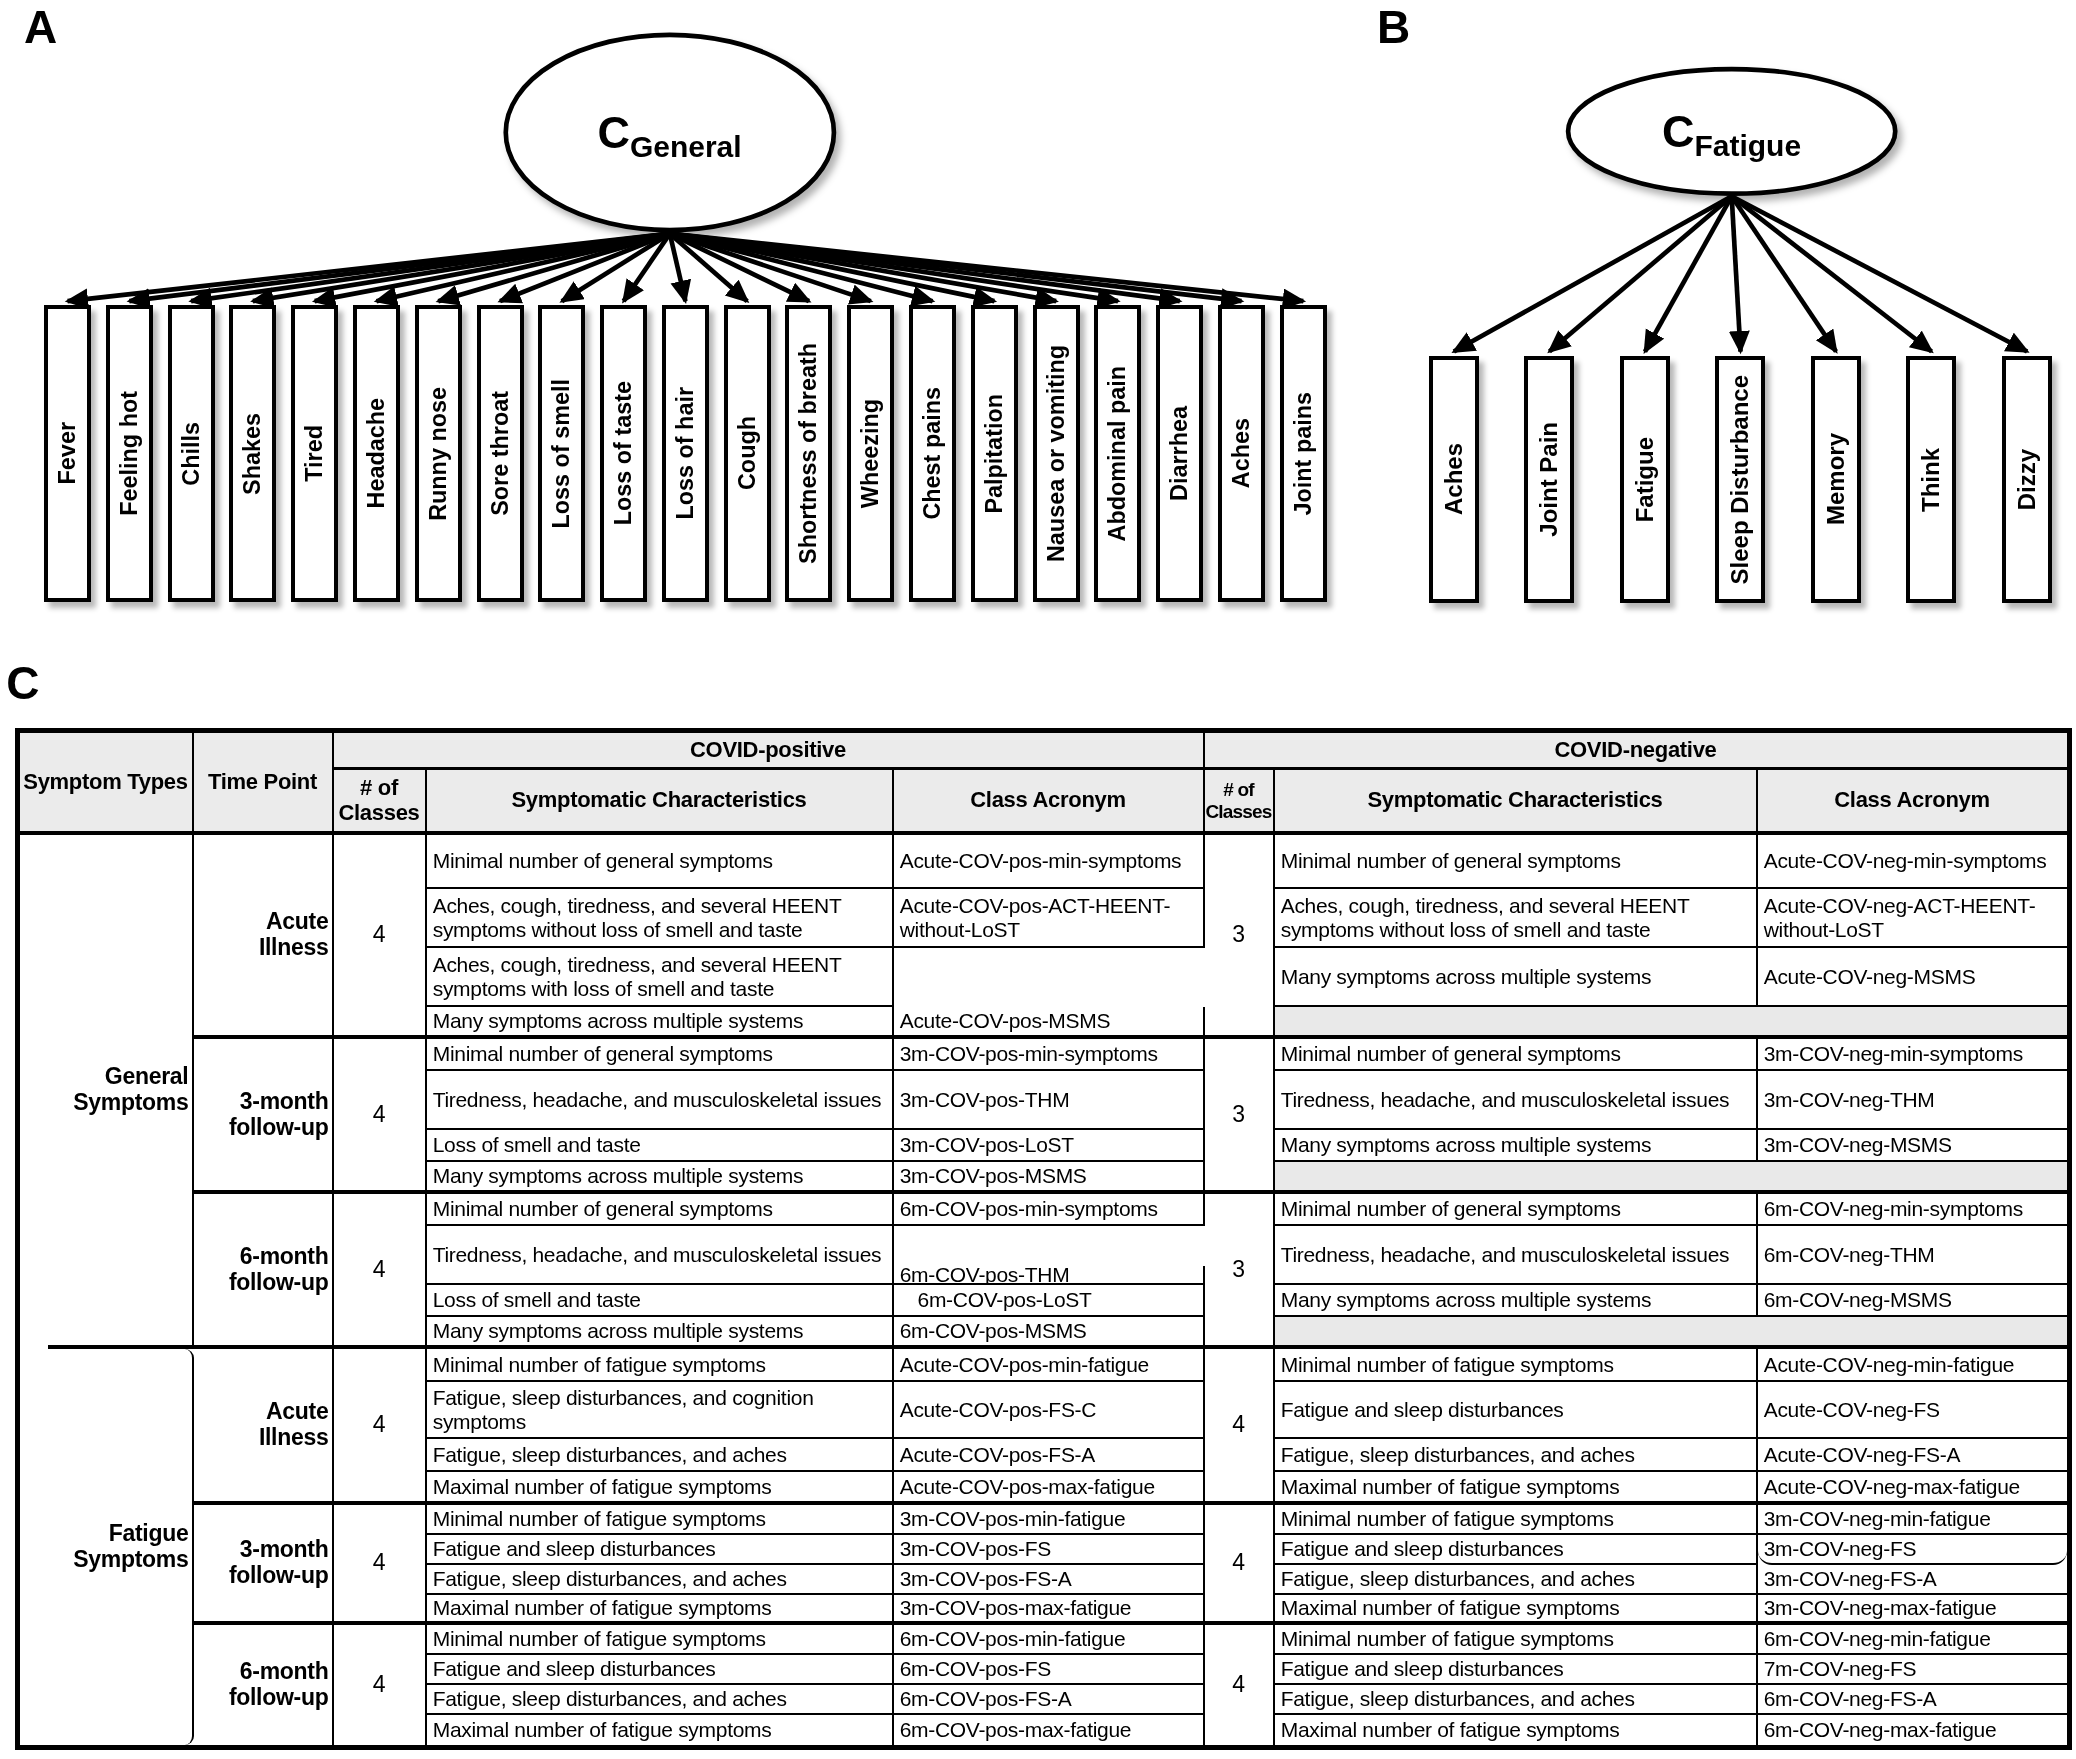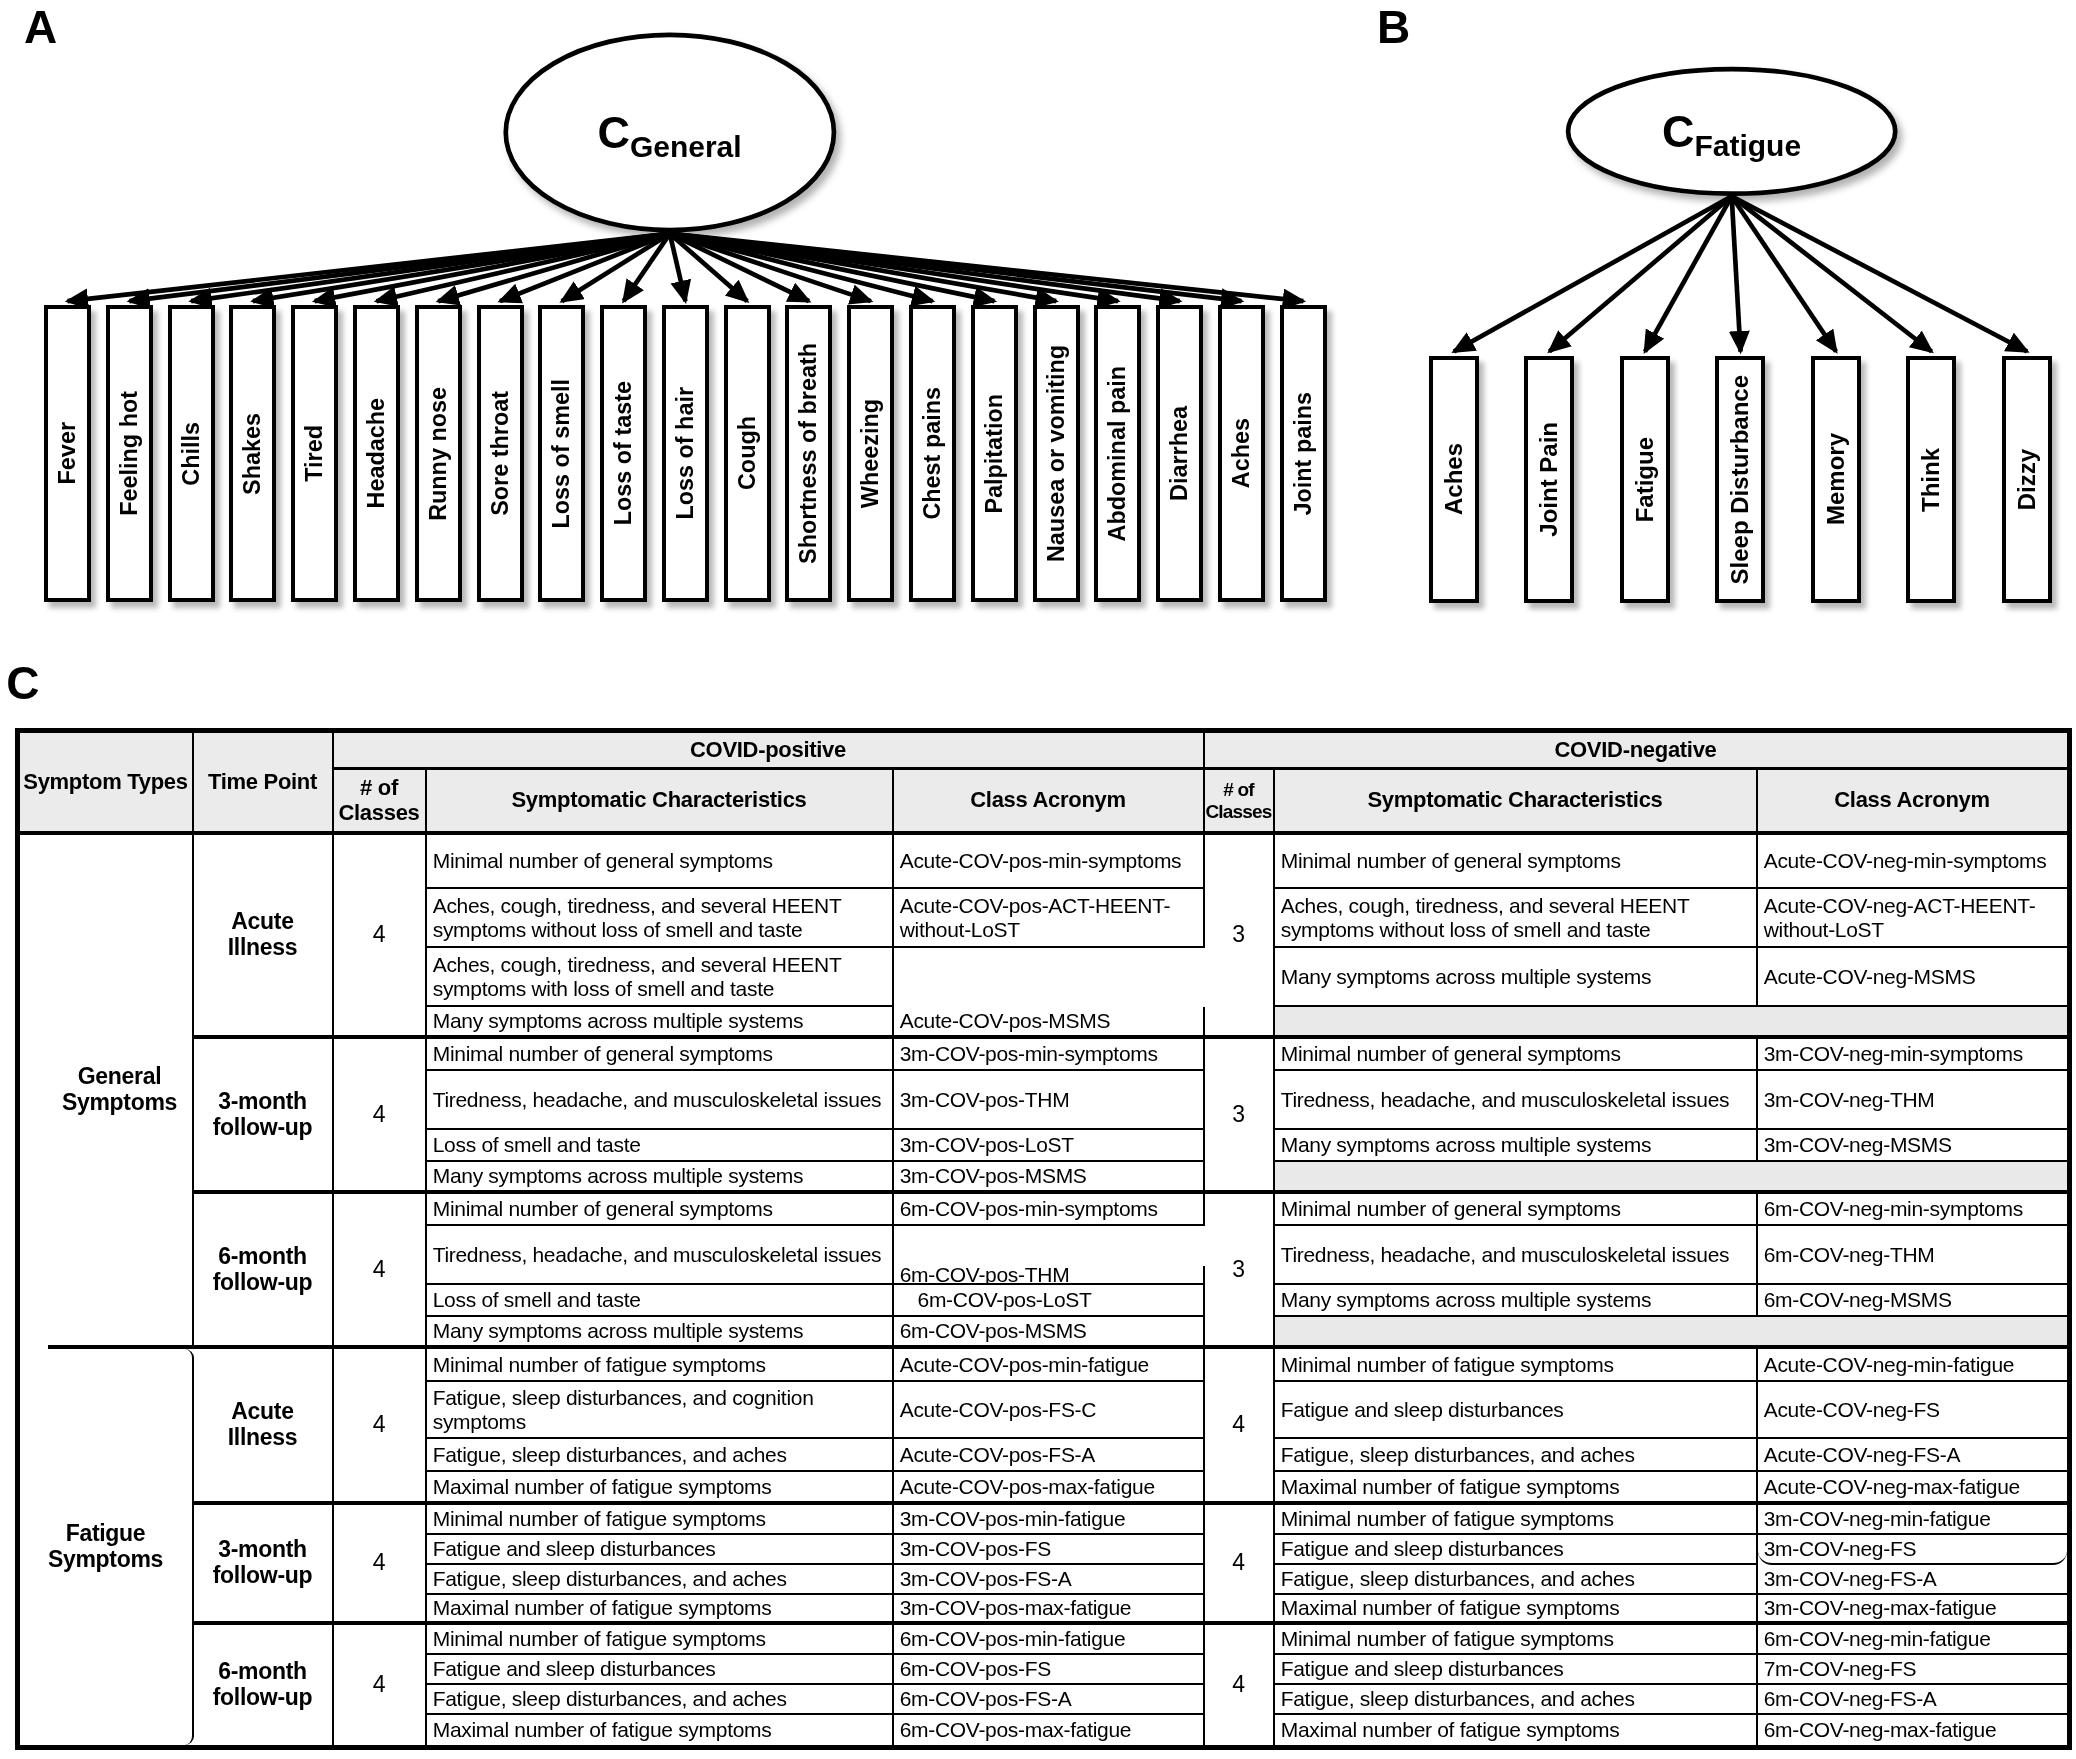--- a/index.html
+++ b/index.html
@@ -17,21 +17,21 @@
   .vtext{writing-mode:vertical-rl;transform:rotate(180deg);font-weight:bold;white-space:nowrap;line-height:1;}
   #boxesA .vtext{font-size:23.4px;}
   #boxesB .vtext{font-size:24px;}
 
   #ctable{position:absolute;left:14.5px;top:728px;display:grid;background:#fff;border:5.2px solid #000;
           grid-template-columns:174px 140px 93px 467px 311px 70px 483px 309px;}
   .cell{box-sizing:border-box;border-right:2.1px solid #000;border-bottom:2.1px solid #000;
         display:flex;align-items:center;overflow:hidden;font-size:21px;line-height:1.12;
         letter-spacing:-0.3px;background:#fff;}
   .cell.left{justify-content:flex-start;text-align:left;padding:2.1px 4.2px 2.1px 6.2px;}
-  .cell.center{justify-content:center;text-align:center;padding:1px 3.1px;}
+  .cell.center{justify-content:center;text-align:right;padding:1px 3.1px;}
   .cell.bold{font-weight:bold;}
   .cell.f44{font-size:23px;}
   .hc{background:#ebebeb;font-weight:bold;font-size:22px;justify-content:center;text-align:center;padding:1px 2.1px;}
   .gend{border-bottom-width:4.7px;}
   .gbot{border-bottom-width:0;}
   .noR{border-right-width:0;}
   .filler{background:#e9e9e9;}
   #h-sym{grid-column:1;grid-row:1/3;border-bottom-width:4.7px;}
   #h-time{grid-column:2;grid-row:1/3;border-bottom-width:4.7px;}
   #h-pos{grid-column:3/6;grid-row:1;border-bottom-width:3.6px;}

